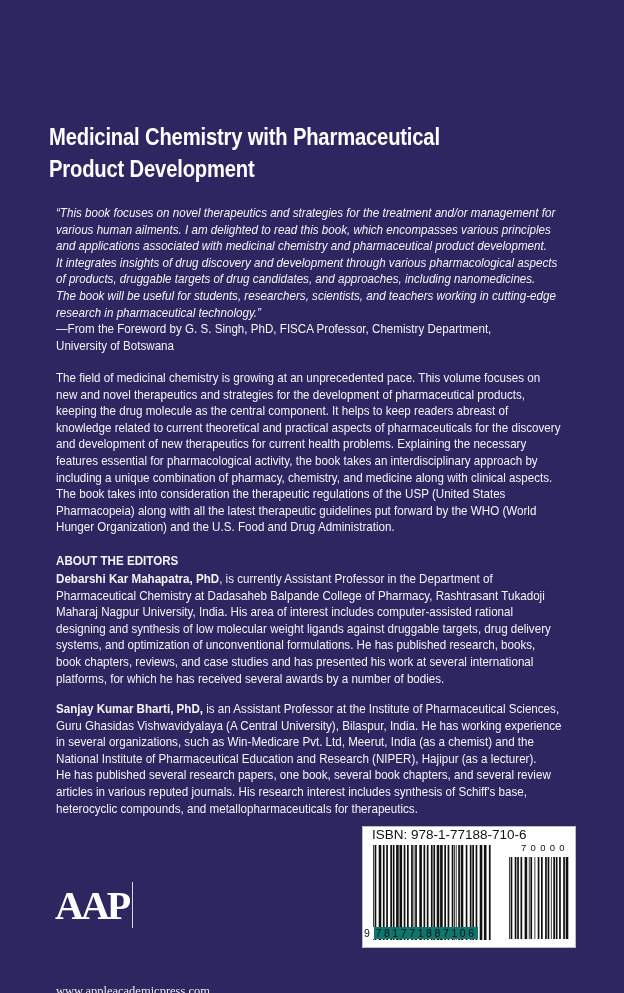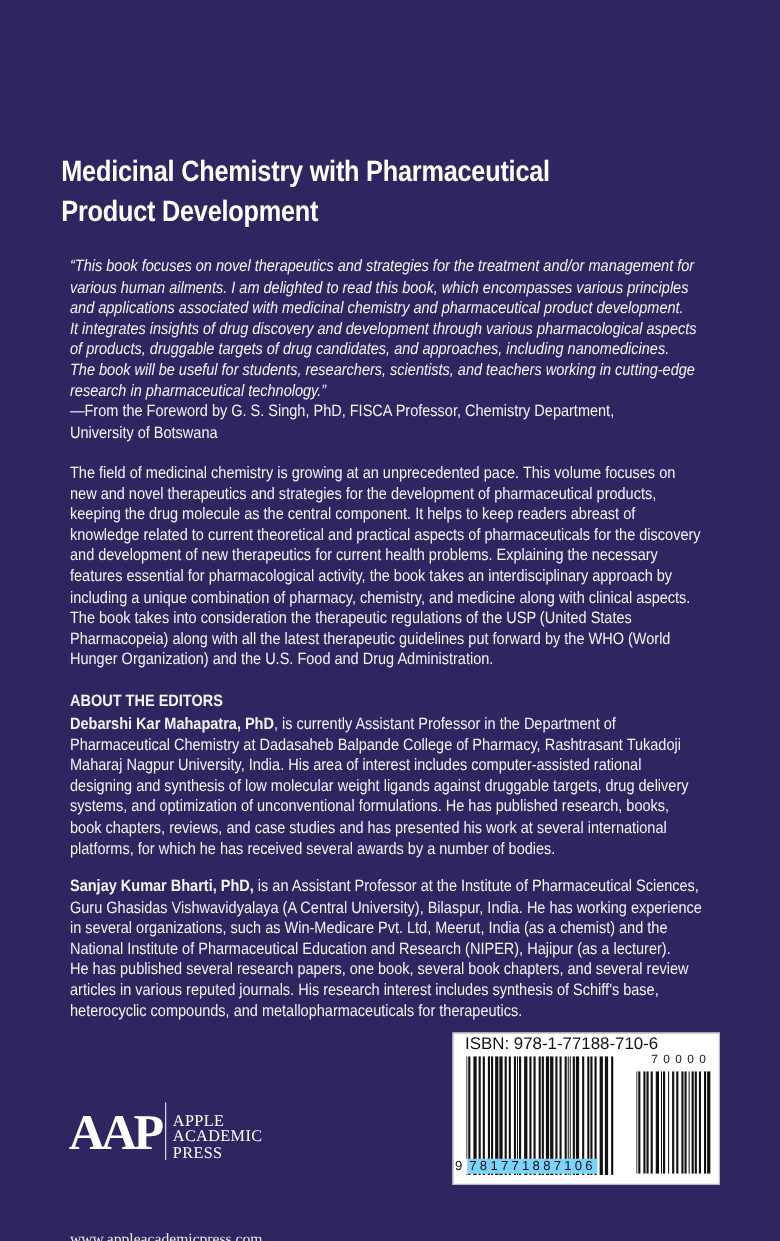--- a/index.html
+++ b/index.html
@@ -96,21 +96,21 @@
   }
   .main-bars { position: absolute; left: 10px; top: 18px; width: 120px; height: 95px; }
   .addon-bars { position: absolute; left: 146px; top: 30px; width: 60px; height: 82px; }
   .barcode-digits {
     position: absolute; left: 1px; top: 100px;
     font-size: 10.5px; letter-spacing: 2.6px; color: #111;
     font-family: "Liberation Sans", sans-serif;
     white-space: nowrap; background: transparent;
   }
   .barcode-digits span.first { background:#fff; padding-right:2px; }
-  .barcode-digits span.rest { background:#7dd3fc; padding: 0 1px; }
+  .barcode-digits span.rest { background:#0f766e; padding: 0 1px; }
 </style>
 </head>
 <body>
 
 <div class="page-title">
   <span class="line">Medicinal Chemistry with Pharmaceutical</span>
   <span class="line">Product Development</span>
 </div>
 
 <div class="text-block quote">
@@ -159,25 +159,20 @@
   <span class="line">in several organizations, such as Win-Medicare Pvt. Ltd, Meerut, India (as a chemist) and the</span>
   <span class="line">National Institute of Pharmaceutical Education and Research (NIPER), Hajipur (as a lecturer).</span>
   <span class="line">He has published several research papers, one book, several book chapters, and several review</span>
   <span class="line">articles in various reputed journals. His research interest includes synthesis of Schiff's base,</span>
   <span class="line">heterocyclic compounds, and metallopharmaceuticals for therapeutics.</span>
 </div>
 
 <div class="logo">
   <div class="logo-mark">AAP</div>
   <div class="logo-divider"></div>
-  <div class="logo-words">
-    <div>APPLE</div>
-    <div>ACADEMIC</div>
-    <div>PRESS</div>
-  </div>
 </div>
 <div class="logo-url">www.appleacademicpress.com</div>
 
 <div class="barcode-box">
   <div class="isbn-label">ISBN: 978-1-77188-710-6</div>
   <div class="addon-label">70000</div>
   <svg class="main-bars" viewBox="0 0 120 95" preserveAspectRatio="none">
       <rect x="0" y="0" width="0.8" height="95" fill="#111"></rect>
       <rect x="1.6" y="0" width="1.7000000000000002" height="95" fill="#111"></rect>
       <rect x="5.700000000000001" y="0" width="2.6" height="95" fill="#111"></rect>

